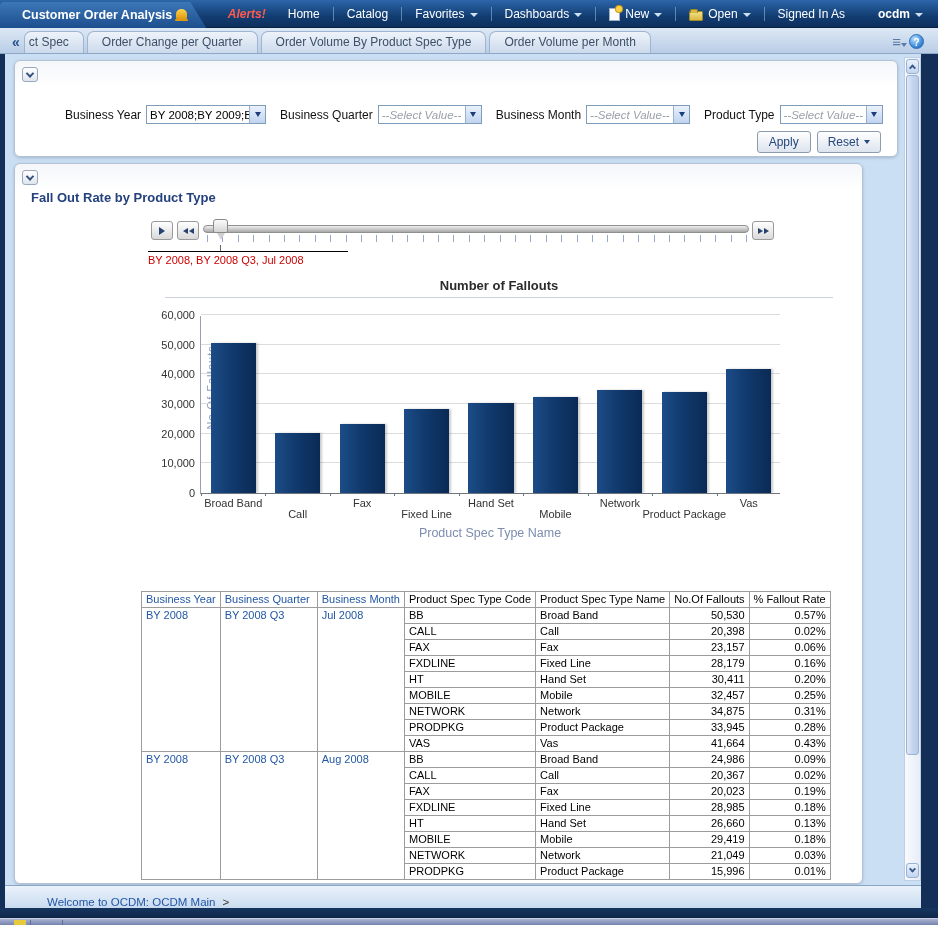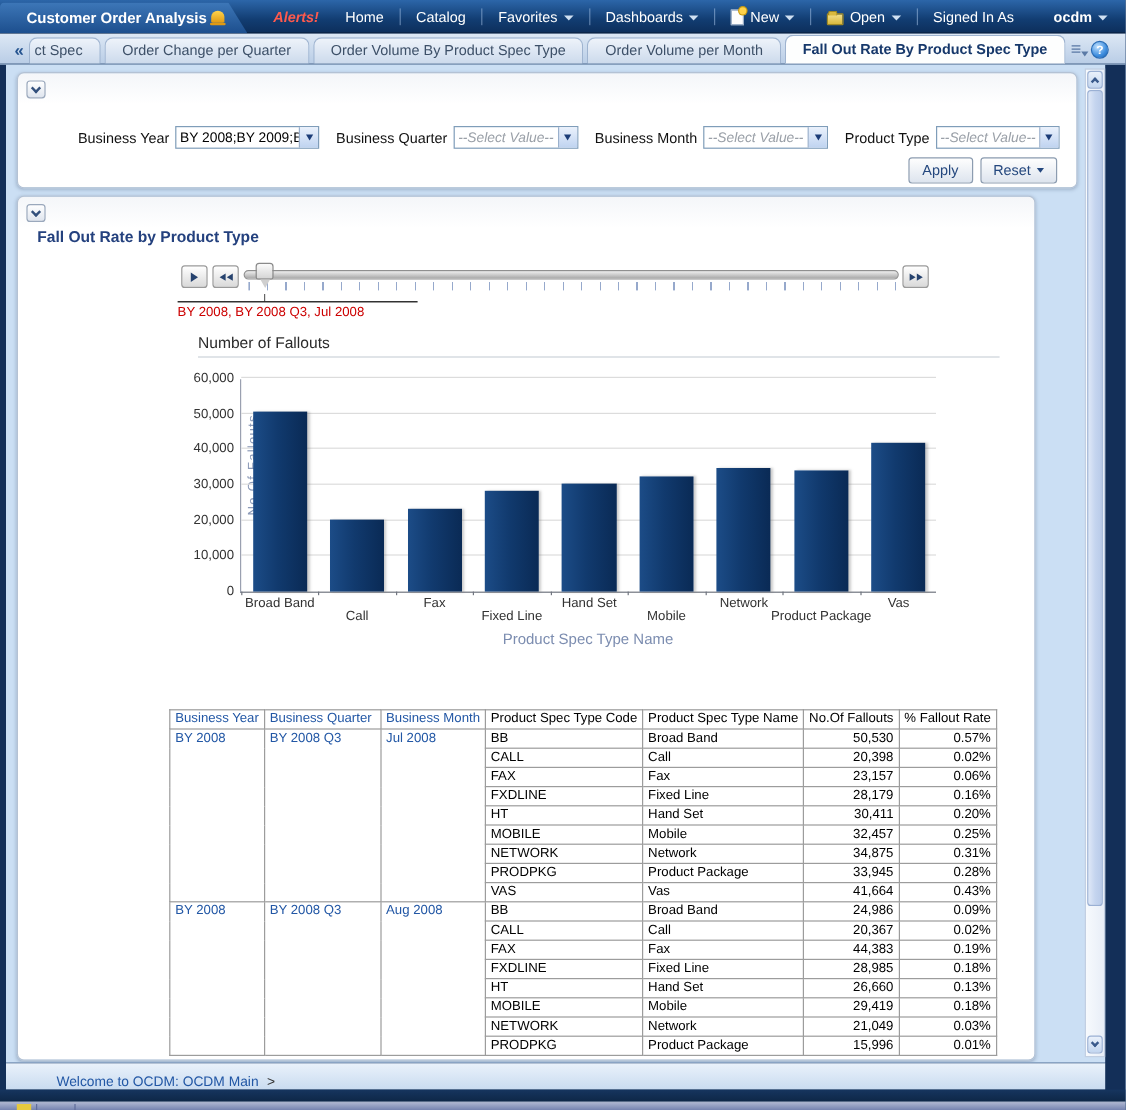--- a/index.html
+++ b/index.html
@@ -87,21 +87,21 @@
   .sl-thumb { position:absolute; left:66px; top:0; width:15px; height:14px; background:linear-gradient(#fbfbfb,#d5d5d5);
     border:1px solid #8a8a8a; border-radius:3px 3px 2px 2px; }
   .sl-thumb:after { content:""; position:absolute; left:2.5px; top:13px; width:0; height:0;
     border-left:4px solid transparent; border-right:4px solid transparent; border-top:7px solid #cfcfcf; }
   .sl-stem { position:absolute; left:73px; top:26px; width:1px; height:6px; background:#666; }
   .slider-callout { position:absolute; left:133px; top:87px; width:200px; border-top:1px solid #000;
     padding-top:2px; font-size:11px; color:#cc0000; white-space:nowrap; }
 
   
   .chart { position:absolute; left:150px; top:114px; width:668px; height:262px; }
-  .chart-title { text-align:left; font-size:13px; font-weight:normal; color:#2b2b2b; }
+  .chart-title { text-align:center; font-size:13px; font-weight:bold; color:#2b2b2b; }
   .chart-rule { margin-top:4px; height:1px; background:#ccd2da; }
   .plot { position:absolute; left:35px; top:38px; width:580px; height:178px;
     border-left:1px solid #9aa0b0; border-bottom:1px solid #70757f; }
   .gridline { position:absolute; left:0; width:100%; height:1px; background:#dcdcdc; }
   .ytick { position:absolute; right:100%; transform:translateY(-50%); padding-right:6px; font-size:11px; color:#333; white-space:nowrap; }
   .bar { position:absolute; bottom:0; background:linear-gradient(90deg,#1c4c87 0%,#113a6e 45%,#0a2a55 100%);
     box-shadow:2px 0 2px rgba(110,110,110,.35); }
   .xlab { position:absolute; top:100%; margin-top:4px; font-size:11px; color:#333; white-space:nowrap; transform:translateX(-50%); }
   .xlab.low { margin-top:15px; }
   .xtick { position:absolute; top:100%; width:1px; height:3px; background:#70757f; }
@@ -185,21 +185,20 @@
       </span>
     </div>
   </div>
 
   <div class="tabbar">
     <span class="tab-scroll">«</span>
     <div class="tab cut">ct Spec</div>
     <div class="tab">Order Change per Quarter</div>
     <div class="tab">Order Volume By Product Spec Type</div>
     <div class="tab">Order Volume per Month</div>
-    <div class="tab active">Fall Out Rate By Product Spec Type</div>
     <div class="tab-icons">
       <span class="opts-icon">≡</span>
       <span class="help-icon">?</span>
     </div>
   </div>
 
   <div class="content-bg"></div>
 
   <div class="panel" id="panel-filters">
     <div class="collapse-btn">
@@ -401,21 +400,21 @@
           </tr>
           <tr>
             <td>CALL</td>
             <td>Call</td>
             <td class="num">20,367</td>
             <td class="num">0.02%</td>
           </tr>
           <tr>
             <td>FAX</td>
             <td>Fax</td>
-            <td class="num">44,383</td>
+            <td class="num">20,023</td>
             <td class="num">0.19%</td>
           </tr>
           <tr>
             <td>FXDLINE</td>
             <td>Fixed Line</td>
             <td class="num">28,985</td>
             <td class="num">0.18%</td>
           </tr>
           <tr>
             <td>HT</td>

